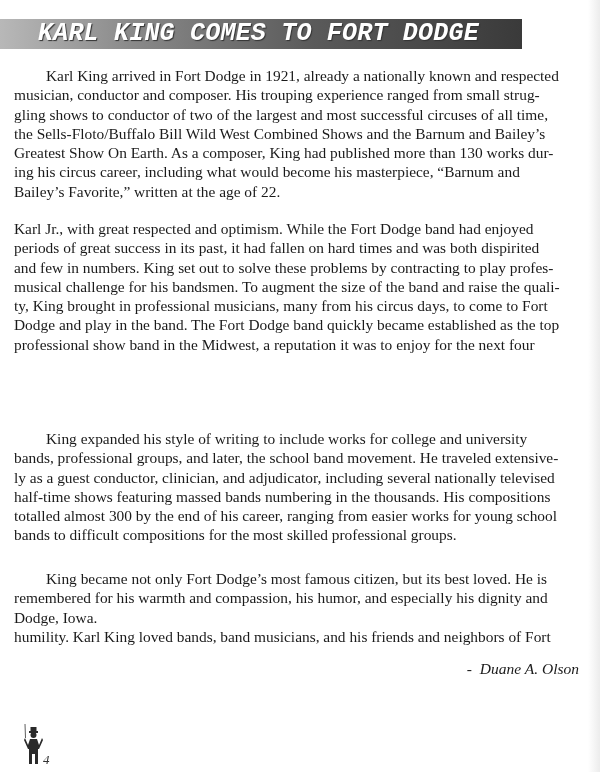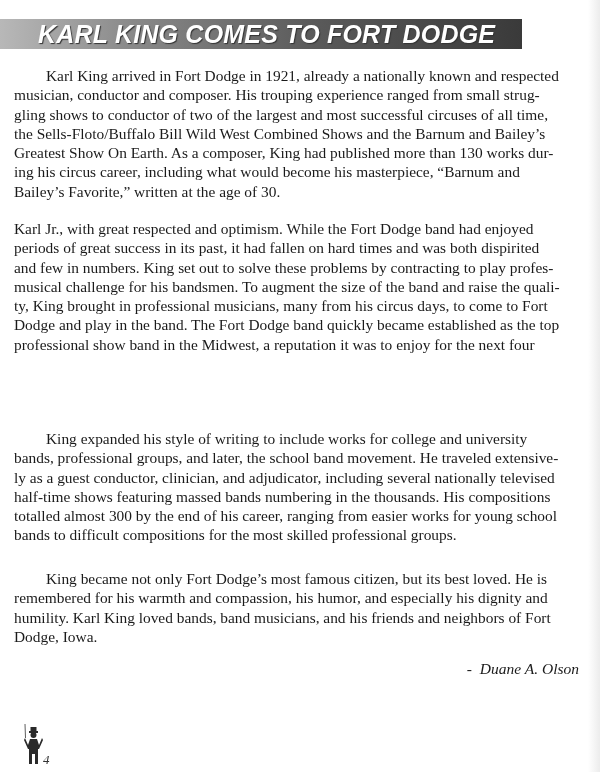--- a/index.html
+++ b/index.html
@@ -12,21 +12,21 @@
   .edge-shade {
     position: absolute; right: 0; top: 0; width: 12px; height: 772px;
     background: linear-gradient(to right, #ffffff, #ececec);
   }
   .banner {
     position: absolute; left: 0; top: 19px; width: 522px; height: 30px;
     background: linear-gradient(to right, #b8b8b8 0%, #8a8a8a 25%, #5a5a5a 60%, #3a3a3a 100%);
   }
   .banner-title {
     position: absolute; left: 38px; top: 0px;
-    font-family: Liberation Sans, sans-serif;
+    font-family: Liberation Mono, monospace;
     font-style: italic; font-weight: bold;
     font-size: 25px; line-height: 30px;
     color: #ffffff; letter-spacing: 0.2px;
     text-shadow: 1px 1px 1px #333;
     white-space: nowrap;
   }
   .para {
     position: absolute; left: 14px; width: 572px;
     font-size: 15.4px; line-height: 19.3px;
     text-align: justify; margin: 0;
@@ -57,21 +57,21 @@
   <div class="banner-title">KARL KING COMES TO FORT DODGE</div>
 </div>
 
 <div class="para" id="p1">
   <span class="line indent">Karl King arrived in Fort Dodge in 1921, already a nationally known and respected</span>
   <span class="line">musician, conductor and composer. His trouping experience ranged from small strug-</span>
   <span class="line">gling shows to conductor of two of the largest and most successful circuses of all time,</span>
   <span class="line">the Sells-Floto/Buffalo Bill Wild West Combined Shows and the Barnum and Bailey’s</span>
   <span class="line">Greatest Show On Earth. As a composer, King had published more than 130 works dur-</span>
   <span class="line">ing his circus career, including what would become his masterpiece, “Barnum and</span>
-  <span class="line">Bailey’s Favorite,” written at the age of 30.</span>
+  <span class="line">Bailey’s Favorite,” written at the age of 22.</span>
 </div>
 
 <div class="para" id="p2">
   <span class="line">Karl Jr., with great respected and optimism. While the Fort Dodge band had enjoyed</span>
   <span class="line">periods of great success in its past, it had fallen on hard times and was both dispirited</span>
   <span class="line">and few in numbers. King set out to solve these problems by contracting to play profes-</span>
   <span class="line">musical challenge for his bandsmen. To augment the size of the band and raise the quali-</span>
   <span class="line">ty, King brought in professional musicians, many from his circus days, to come to Fort</span>
   <span class="line">Dodge and play in the band. The Fort Dodge band quickly became established as the top</span>
   <span class="line">professional show band in the Midwest, a reputation it was to enjoy for the next four</span>
@@ -82,22 +82,22 @@
   <span class="line">bands, professional groups, and later, the school band movement. He traveled extensive-</span>
   <span class="line">ly as a guest conductor, clinician, and adjudicator, including several nationally televised</span>
   <span class="line">half-time shows featuring massed bands numbering in the thousands. His compositions</span>
   <span class="line">totalled almost 300 by the end of his career, ranging from easier works for young school</span>
   <span class="line">bands to difficult compositions for the most skilled professional groups.</span>
 </div>
 
 <div class="para" id="p4">
   <span class="line indent">King became not only Fort Dodge’s most famous citizen, but its best loved. He is</span>
   <span class="line">remembered for his warmth and compassion, his humor, and especially his dignity and</span>
+  <span class="line">Dodge, Iowa.</span>
   <span class="line">humility. Karl King loved bands, band musicians, and his friends and neighbors of Fort</span>
-  <span class="line">Dodge, Iowa.</span>
 </div>
 
 <div class="signature">
   <span class="dash">-</span><span>Duane A. Olson</span>
 </div>
 
 <svg class="footer-icon" viewBox="0 0 24 44">
   <line x1="3" y1="2" x2="3.5" y2="16" stroke="#333" stroke-width="0.8"></line>
   <rect x="7" y="9" width="9" height="2" fill="#2a2a2a"></rect>
   <rect x="8.5" y="5" width="6" height="5" fill="#2a2a2a"></rect>

